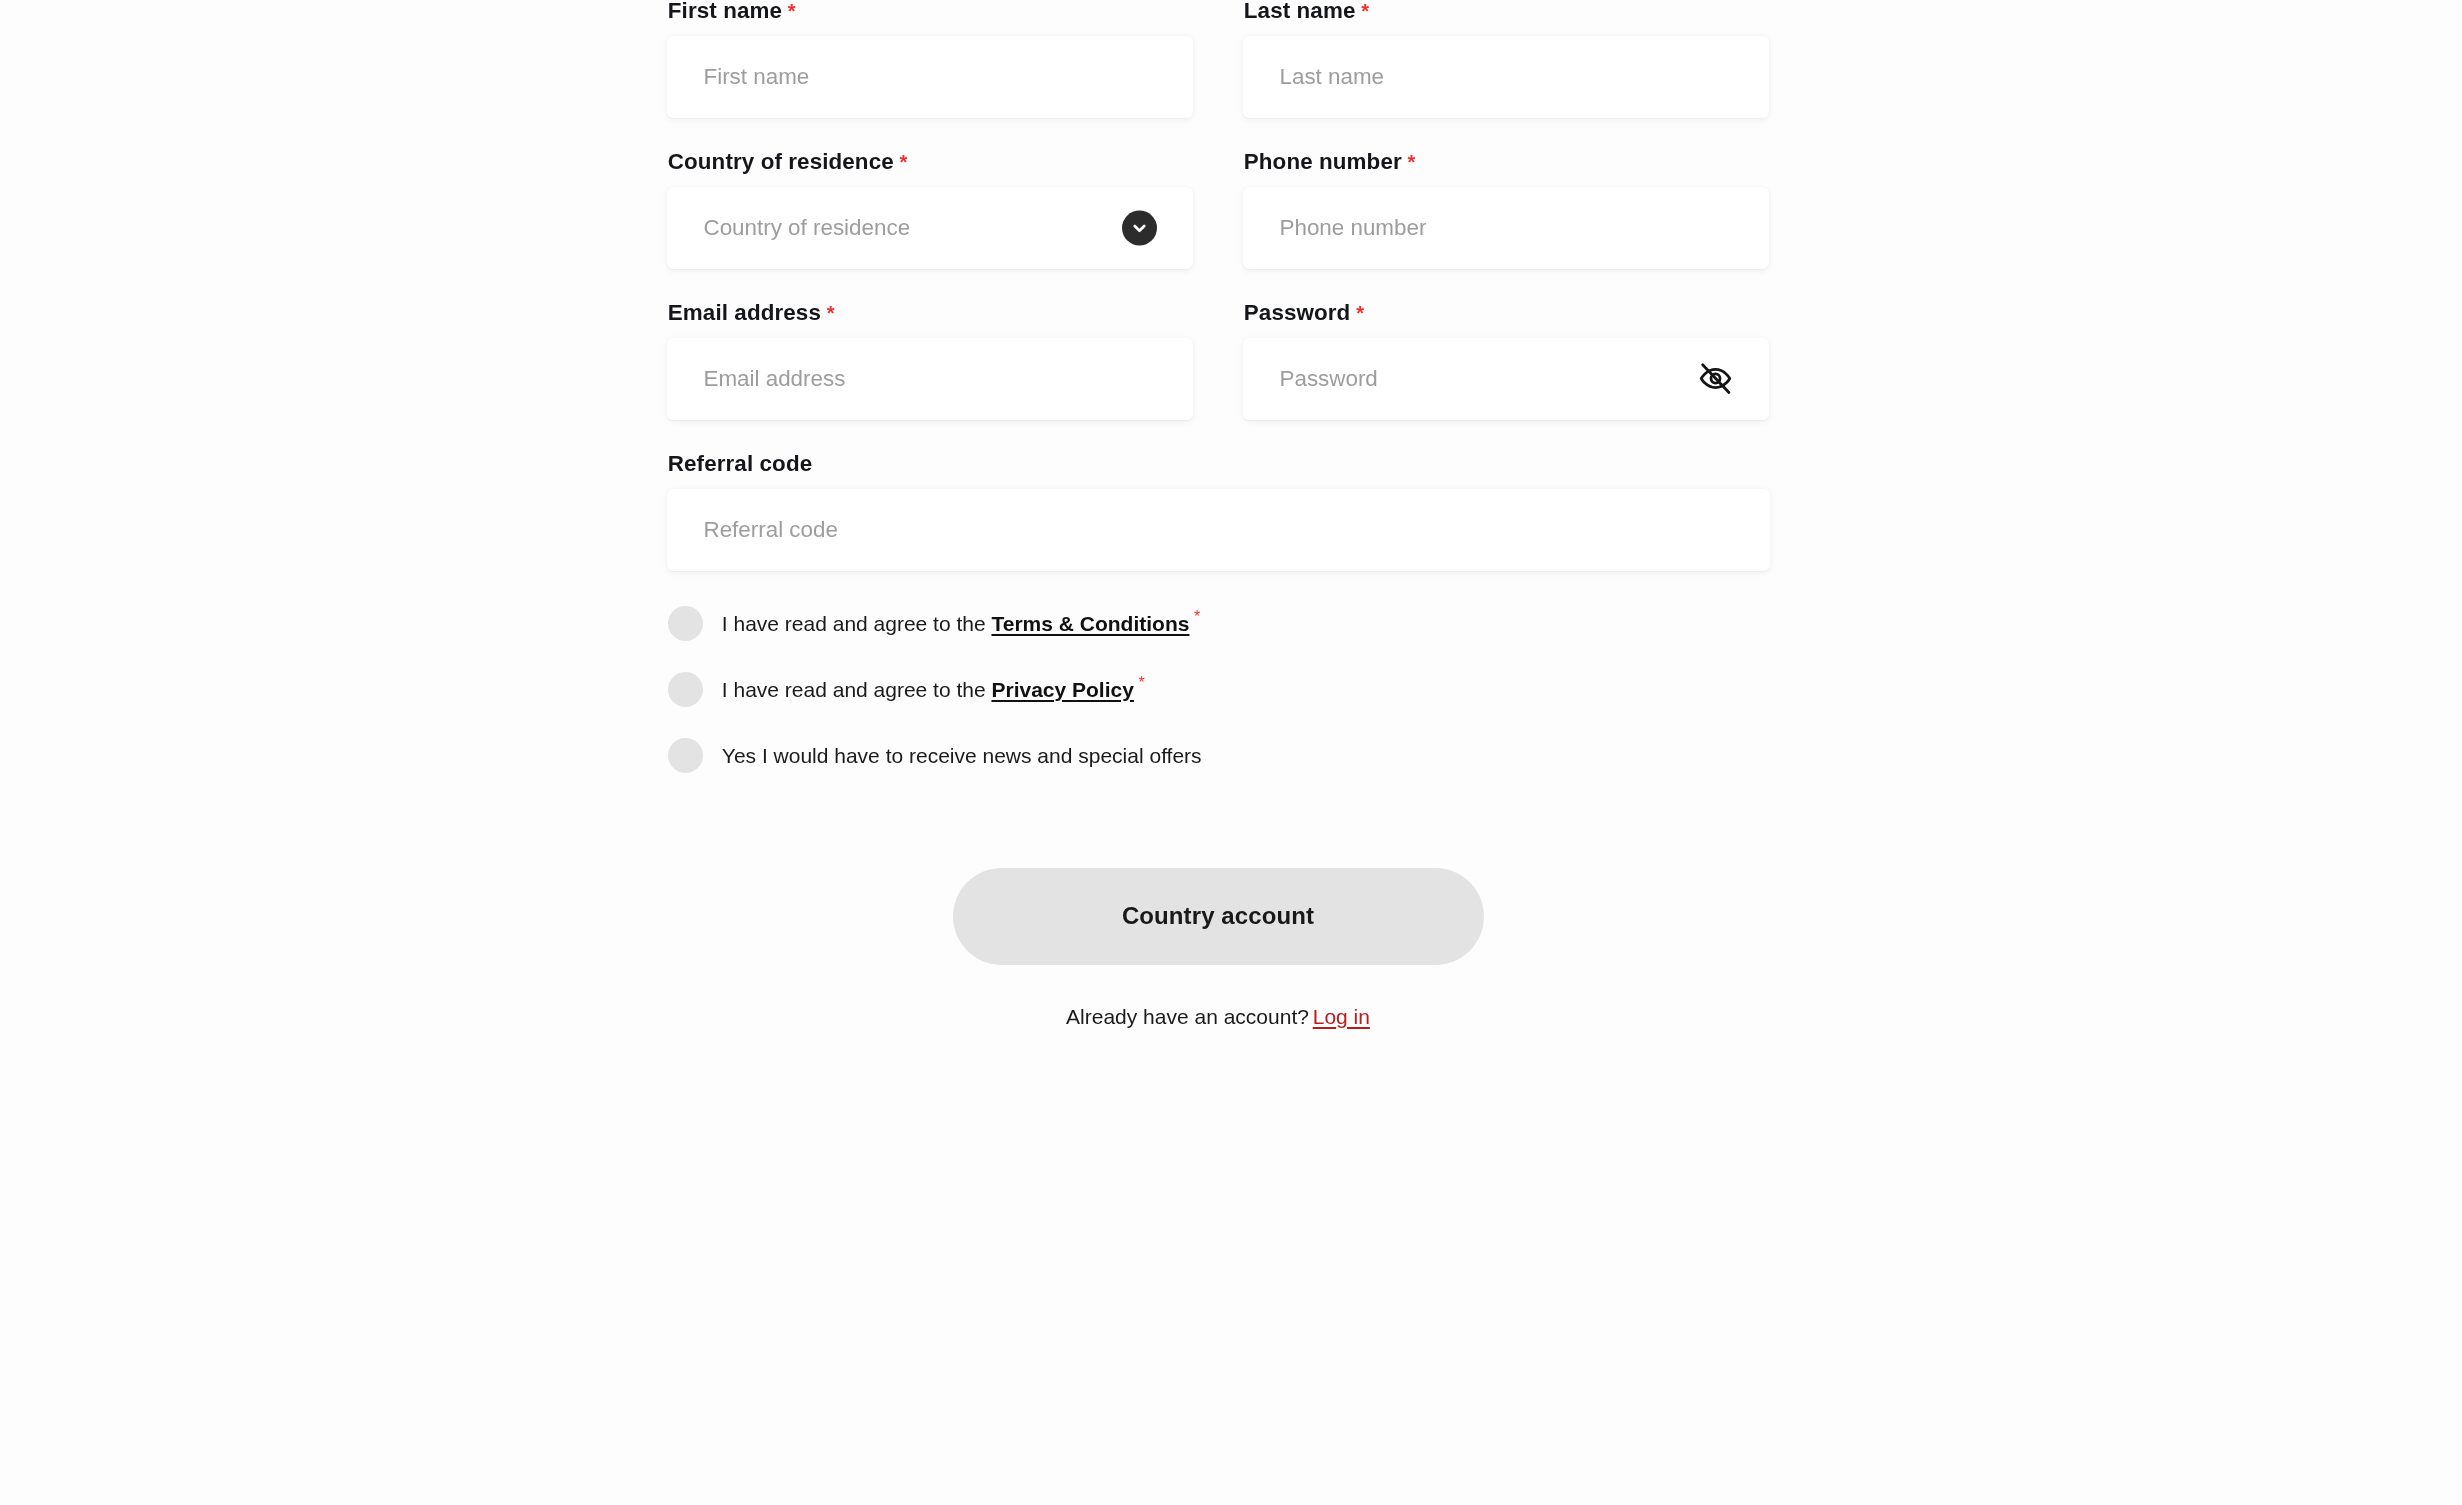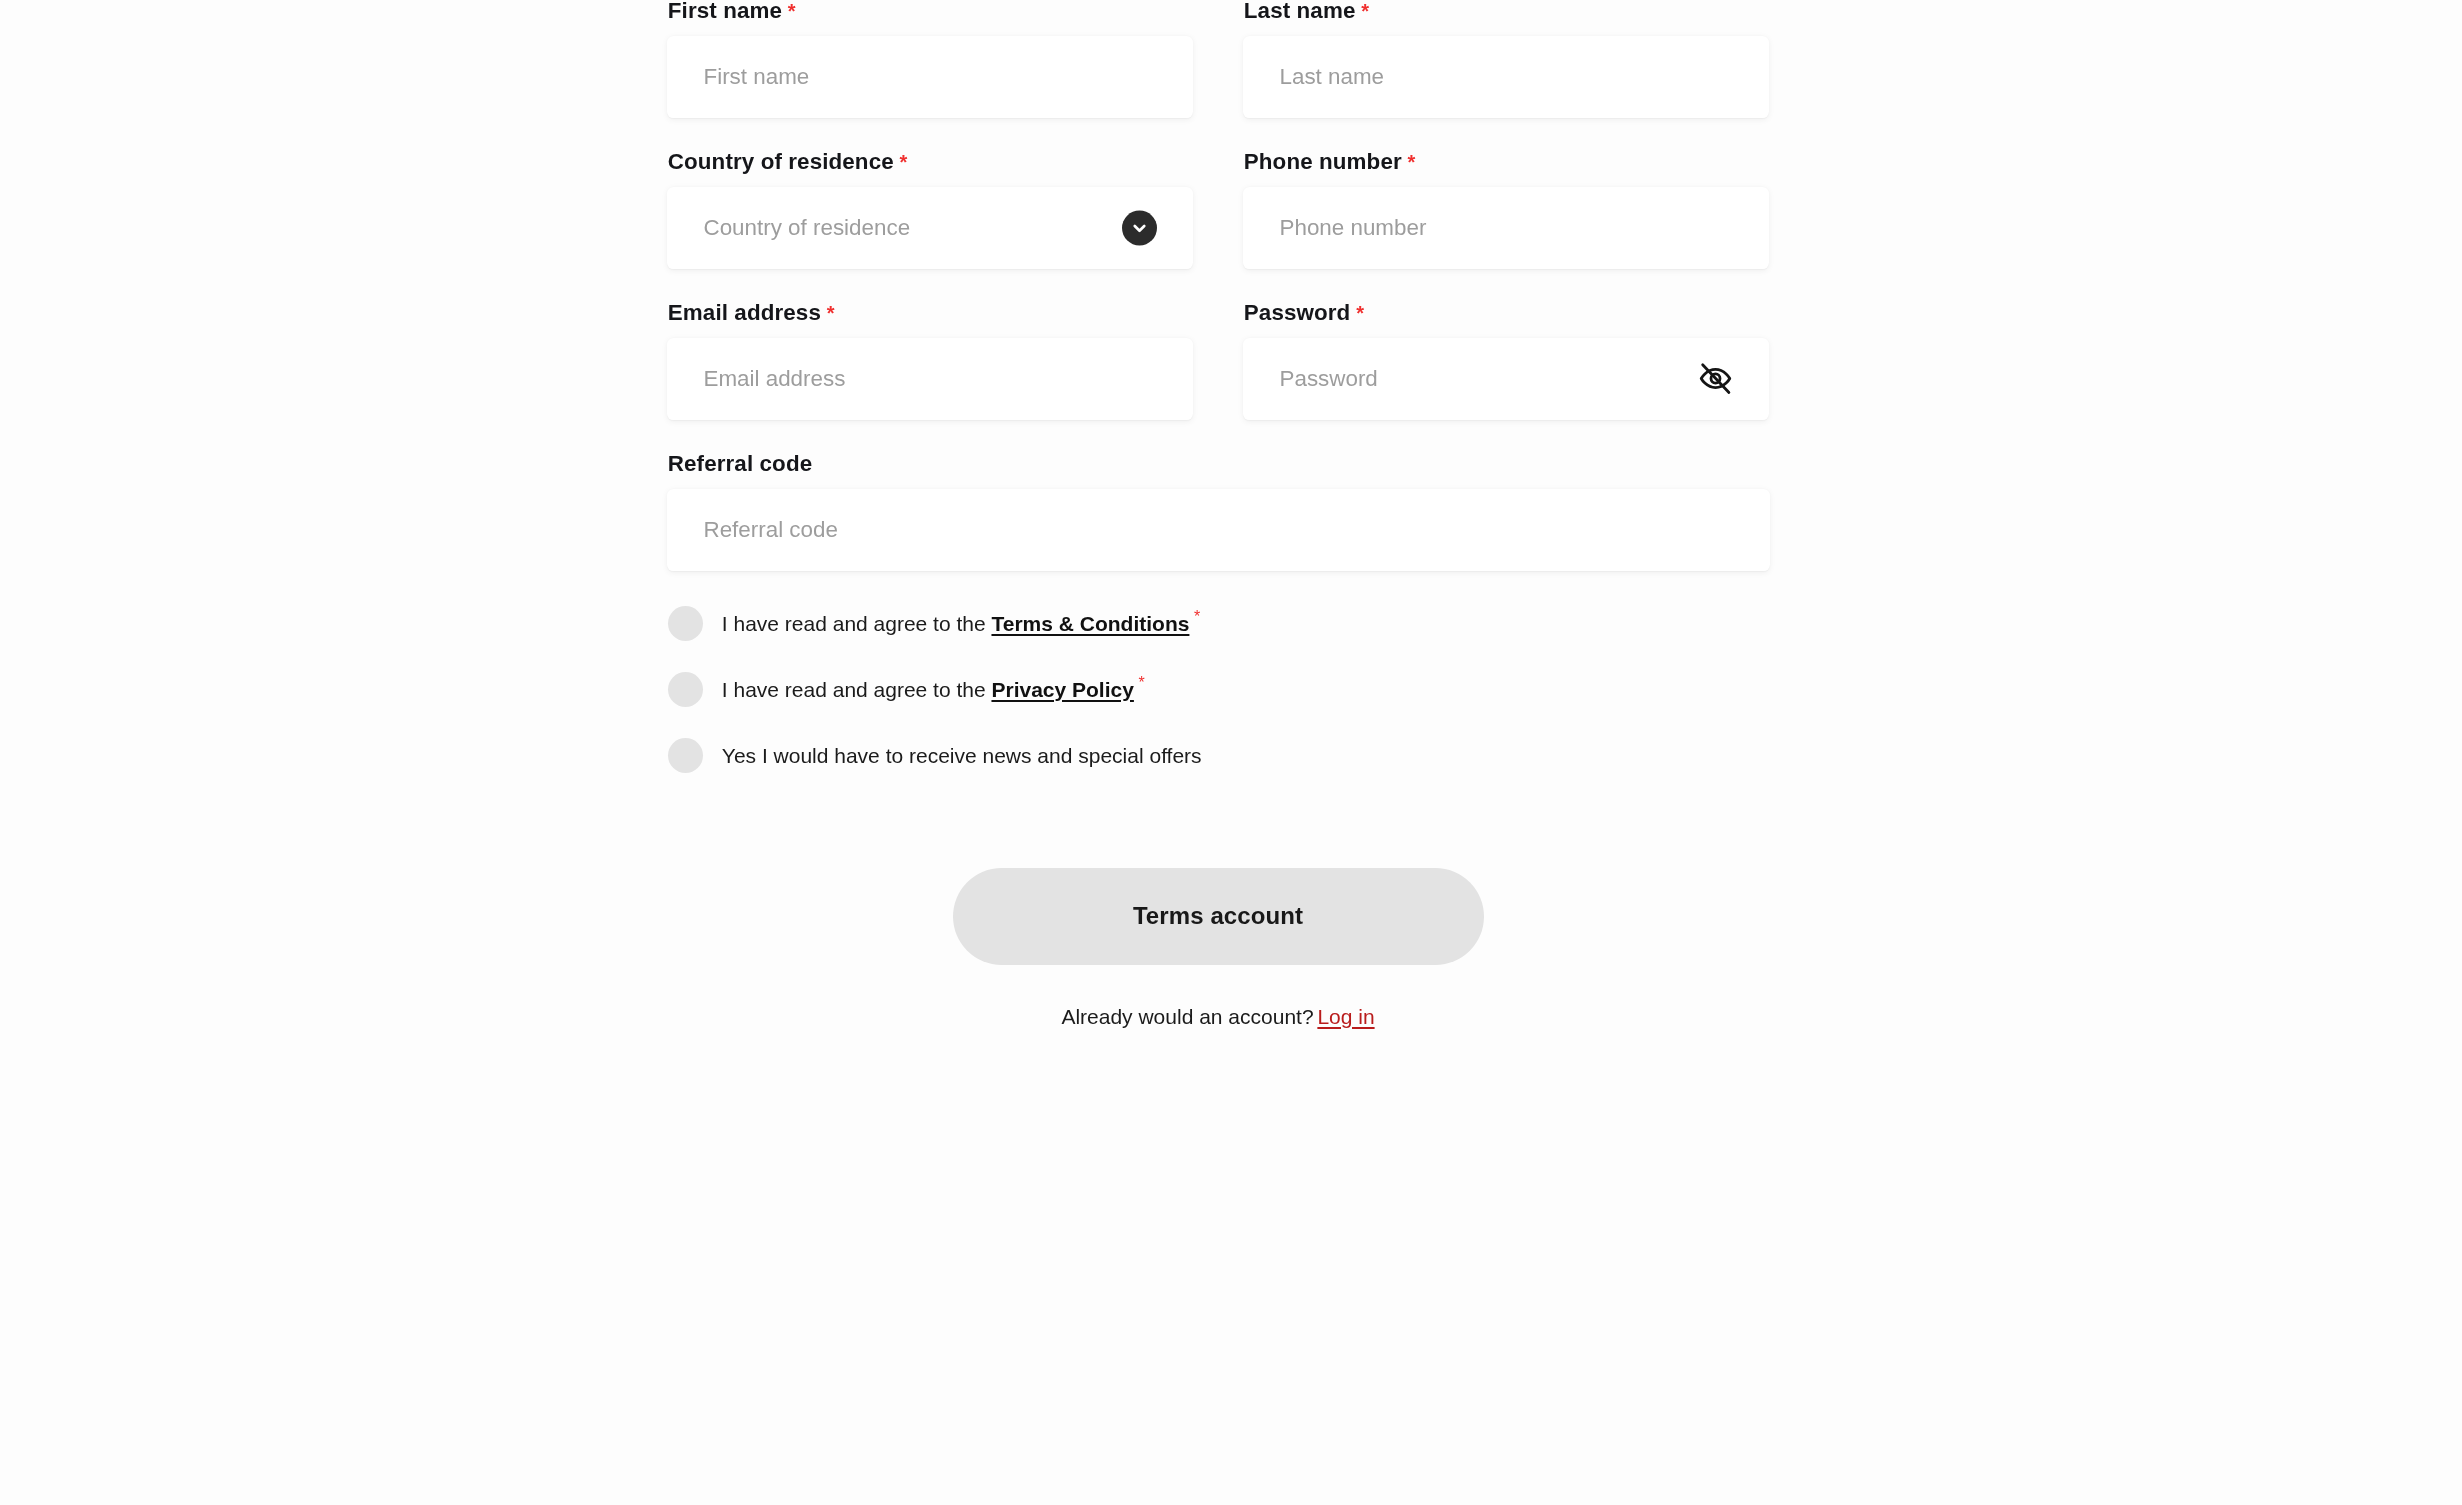--- a/index.html
+++ b/index.html
@@ -321,22 +321,22 @@
       <div class="check-row">
         <span class="checkbox"></span>
         <span class="check-text">
           <span>Yes I would have to receive news and special offers</span>
         </span>
       </div>
 
     </div>
 
     <div class="submit-wrap">
-      <button class="submit-btn">Terms account</button>
+      <button class="submit-btn">Country account</button>
     </div>
 
     <div class="footer">
-      <span>Already would an account?</span><span class="lnk">Log in</span>
+      <span>Already have an account?</span><span class="lnk">Log in</span>
     </div>
 
   </div>
 </div>
 
 
 </body></html>

